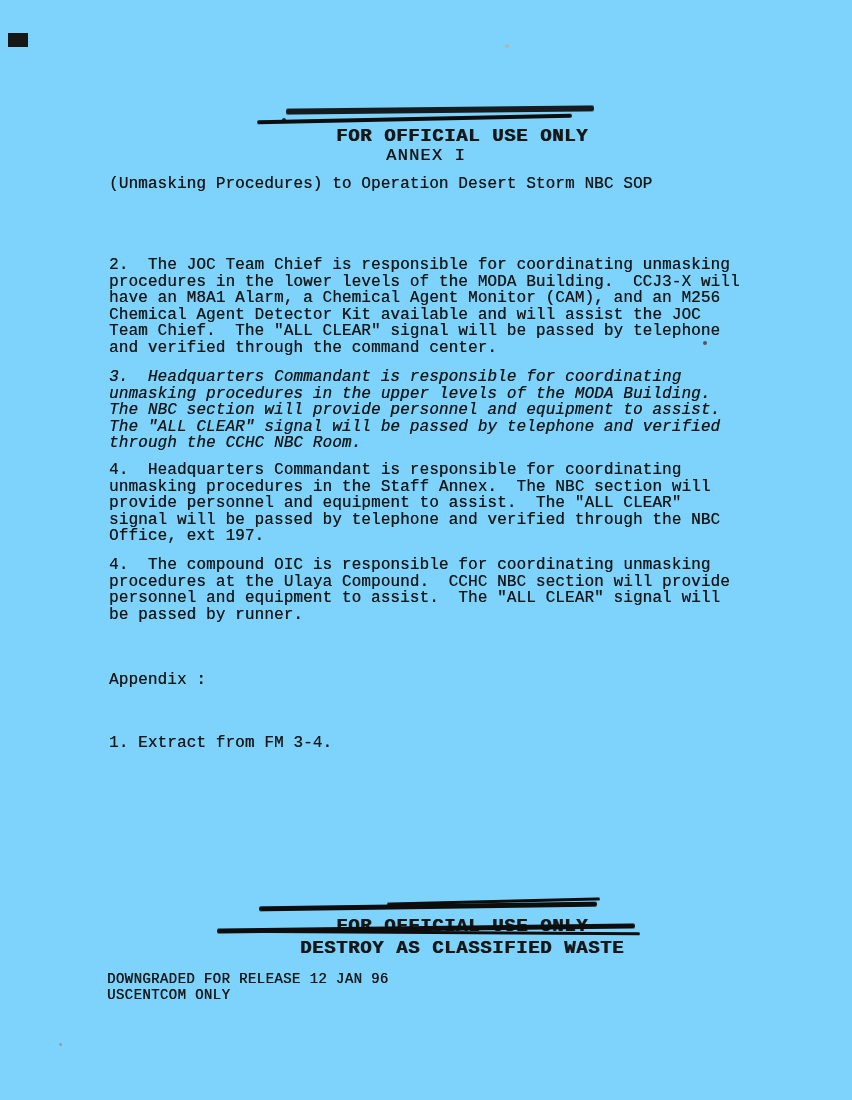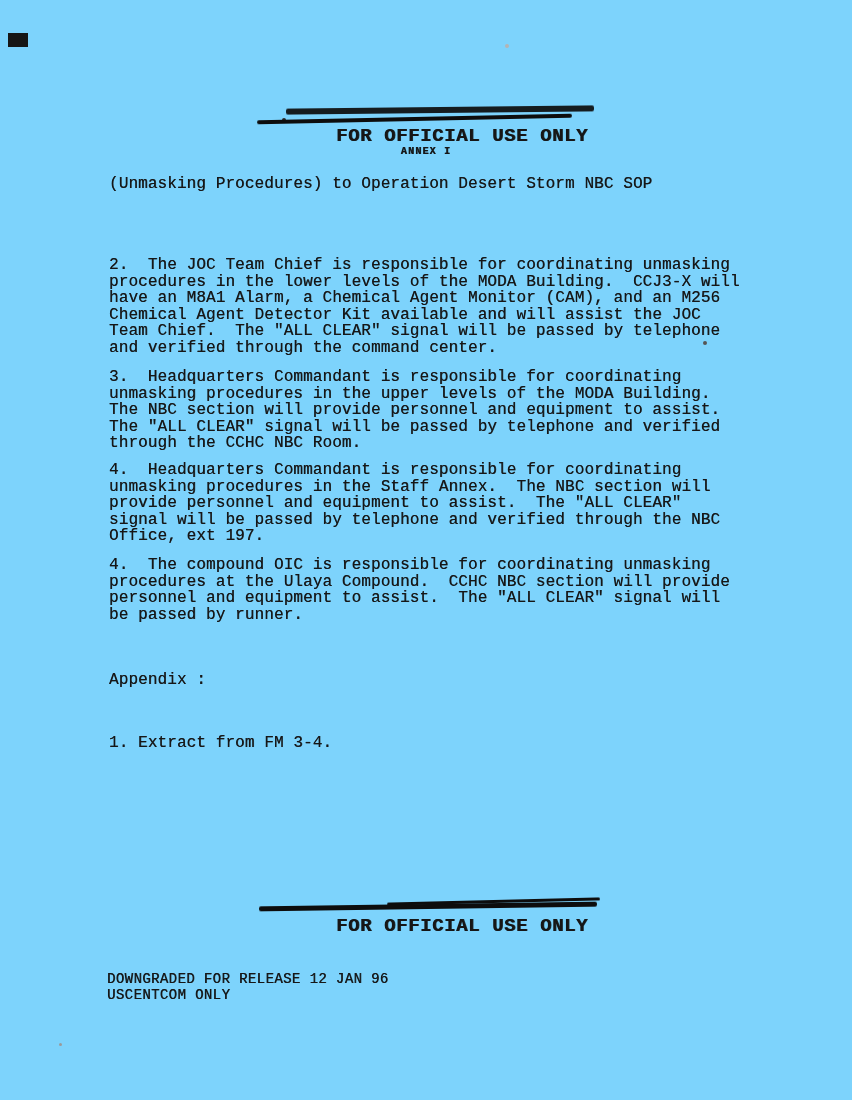--- a/index.html
+++ b/index.html
@@ -36,22 +36,22 @@
     display: inline-block;
     position: relative;
     font-weight: bold;
     font-size: 19px;
     line-height: 20px;
     letter-spacing: 0.6px;
     text-shadow: 0.7px 0 0 rgba(10,10,10,0.8);
     white-space: pre;
   }
   .annex {
-    font-weight: bold;
-    font-size: 10px;
+    font-weight: normal;
+    font-size: 17px;
     letter-spacing: 1.2px;
     text-shadow: 0.5px 0 0 rgba(10,10,10,0.8);
   }
 
   
   .strike {
     position: absolute;
     background: #0d0d0d;
     border-radius: 2px;
     filter: blur(0.35px);
@@ -86,21 +86,21 @@
   .speck { position: absolute; background: #8f8f8f; border-radius: 50%; }
   .speck.s-top    { left: 505px; top: 44px;  width: 4px; height: 4px; background: #b4b4b4; }
   .speck.s-dot    { left: 282px; top: 118px; width: 4px; height: 4px; background: #2b2b2b; }
   .speck.s-right  { left: 703px; top: 341px; width: 4px; height: 4px; background: #555; }
   .speck.s-bottom { left: 59px;  top: 1043px; width: 3px; height: 3px; background: #9a9a9a; }
 
   
   .subtitle { top: 176px; }
   .p1 { top: 207px; }
   .p2 { top: 257px; }
-  .p3 { top: 369px; }
+  .p3 { top: 369px; font-style: italic; }
   .p4 { top: 462px; }
   .p5 { top: 557px; }
   .appendix-label { top: 672px; }
   .appendix-item  { top: 735px; }
 </style>
 </head>
 <body>
 
 <div class="page">
 
@@ -147,18 +147,25 @@
   <div class="tw left-col appendix-item">1. Extract from FM 3-4.</div>
 
   <div class="centerline" style="top:896px">
     <span class="banner">
       <span>FOR OFFICIAL USE ONLY</span>
       <i class="strike f1-strike-a"></i>
       <i class="strike f1-strike-b"></i>
     </span>
   </div>
 
+  <div class="centerline" style="top:918px">
+    <span class="banner">
+      <span>DESTROY AS CLASSIFIED WASTE</span>
+      <i class="strike f2-strike-a"></i>
+      <i class="strike f2-strike-b"></i>
+    </span>
+  </div>
 
 
   <div class="downgrade" style="top:971px">DOWNGRADED FOR RELEASE 12 JAN 96</div>
   <div class="downgrade" style="top:987px">USCENTCOM ONLY</div>
 
 </div>
 
 </body></html>

